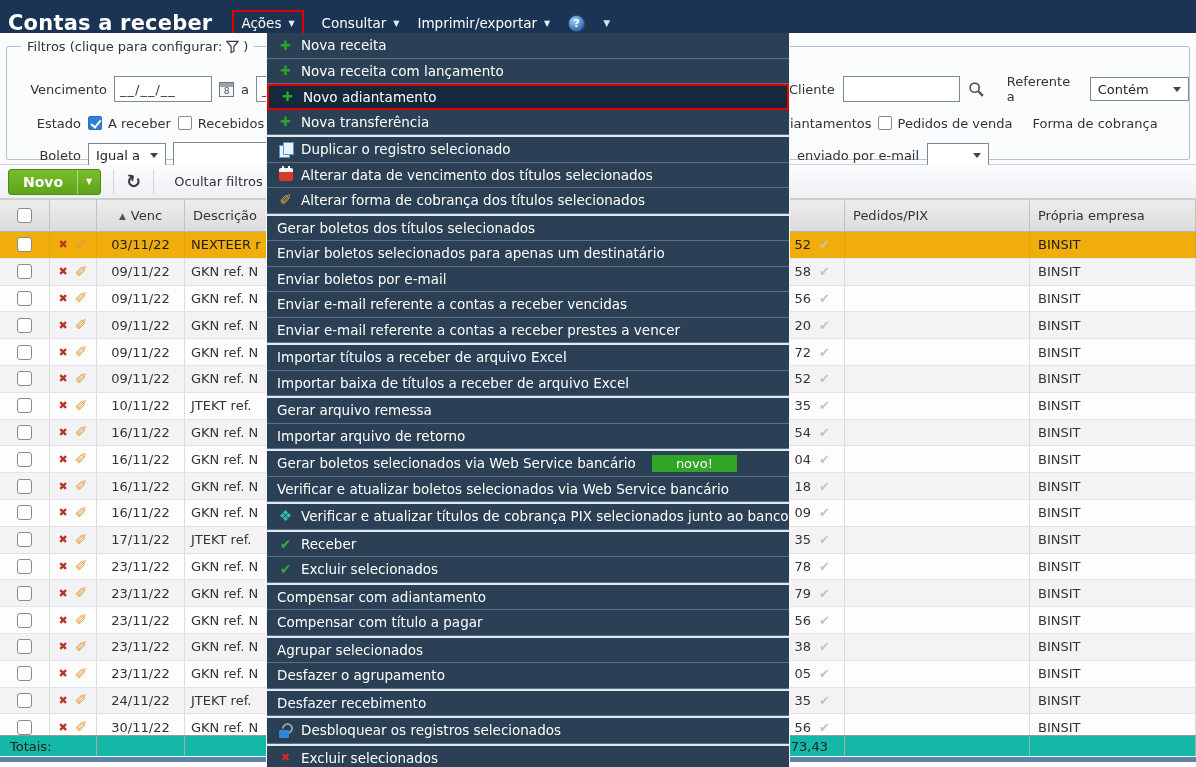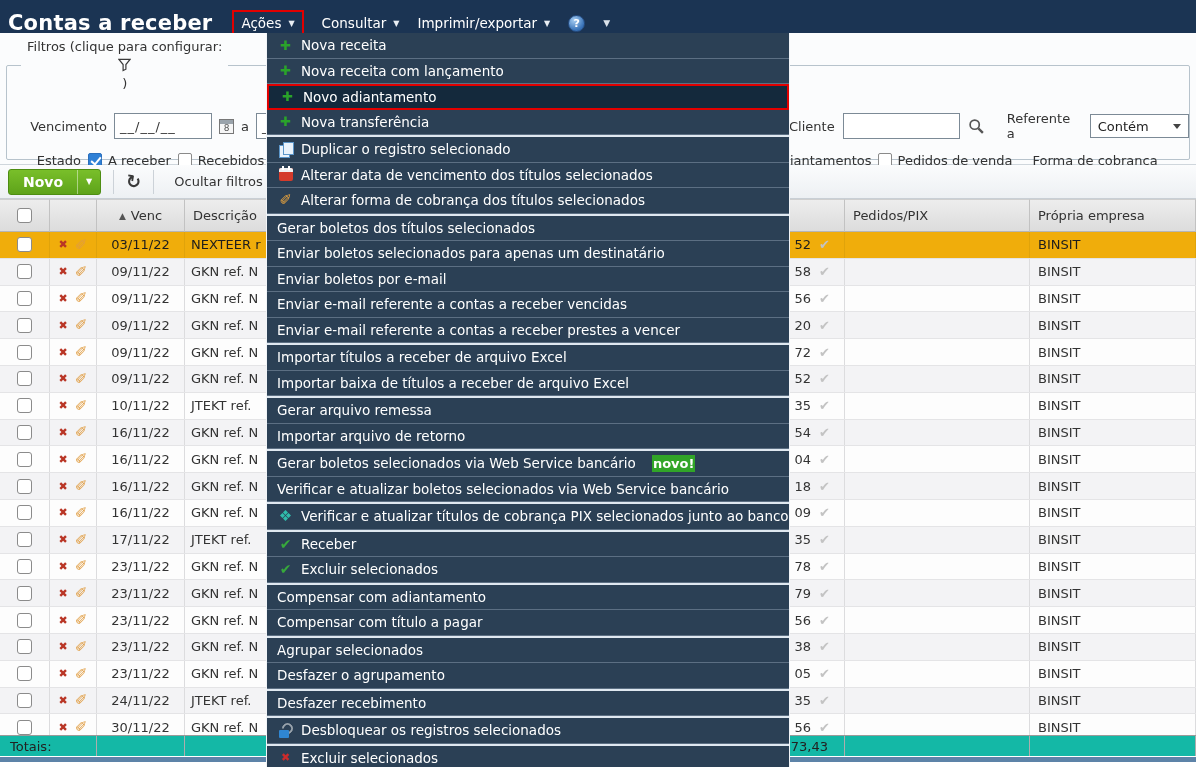--- a/index.html
+++ b/index.html
@@ -18,21 +18,21 @@
                  background:radial-gradient(circle at 35% 28%, #a6cdf2, #3a74b9 68%, #2c5f9e);
                  border:1px solid #274f85; color:#fff; font-size:11px; font-weight:bold;
                  display:flex; align-items:center; justify-content:center; }
   .tail-arrow { font-size:9px; color:#dbe2ea; }
 
   
   .filters { position:absolute; top:33px; left:0; right:0; height:132px; background:#fbfcfd;
              border-bottom:1px solid #cfd6dc; font-size:13px; color:#333; }
   .filters fieldset { position:absolute; left:6px; right:6px; top:6px; bottom:4px;
                       border:1px solid #b7c3cc; border-radius:2px; }
-  .filters legend { margin-left:14px; padding:0 6px; display:flex; align-items:center; gap:4px; font-size:13px; color:#333;flex-direction:column; }
+  .filters legend { margin-left:14px; padding:0 6px; display:flex; align-items:center; gap:4px; font-size:13px; color:#333; }
   .f-row { position:absolute; left:0; right:0; height:26px; display:flex; align-items:center; }
   .f-left { position:absolute; left:14px; display:flex; align-items:center; gap:7px; }
   .fr1 { top:22px; } .fr2 { top:56px; } .fr3 { top:88px; }
   .f-label { text-align:right; }
   .lab-venc { width:86px; } .lab-estado { width:60px; } .lab-boleto { width:60px; }
   .txt { border:1px solid #7c8a96; background:#fff; height:22px; font-size:13px;
          font-family:inherit; color:#444; padding:12px 5px; }
   .date-in { width:98px; letter-spacing:1px; color:#333; display:flex; align-items:center; }
   .cal-icon { width:15px; height:15px; border:1px solid #777; background:#f6f6f6; position:relative; }
   .cal-icon::before { content:""; position:absolute; top:0; left:0; right:0; height:4px; background:#9aa3ab; }
@@ -120,22 +120,22 @@
   .ic-mcal::before { content:""; position:absolute; top:0; left:0; right:0; height:4px;
         background:#f0f0f0; border-radius:2px 2px 0 0; }
   .ic-mcal::after { content:""; position:absolute; top:-2px; left:3px; width:2px; height:4px;
         background:#fff; box-shadow:6px 0 0 #fff; }
   .ic-unlock { position:relative; width:14px; height:15px; }
   .ic-unlock::before { content:""; position:absolute; right:0; top:0; width:7px; height:7px;
         border:2px solid #98a2ab; border-radius:50%; border-bottom-color:transparent;
         transform:rotate(45deg); }
   .ic-unlock::after { content:""; position:absolute; left:0; bottom:0; width:10px; height:8px;
         background:#2f86d2; border-radius:1px; }
-  .badge-novo { background:#31a528; color:#fff; font-weight:bold; font-size:13px;
-                padding:1px 1px; margin-left:9px; }
+  .badge-novo { background:#31a528; color:#fff; font-weight:normal; font-size:13px;
+                padding:1px 24px; margin-left:9px; }
   .svg-ic { display:inline-flex; align-items:center; }
 </style>
 </head>
 <body>
 
 <div class="screen">
 
   <div class="titlebar">
     <span class="app-title">Contas a receber</span>
     <div class="menubar">

